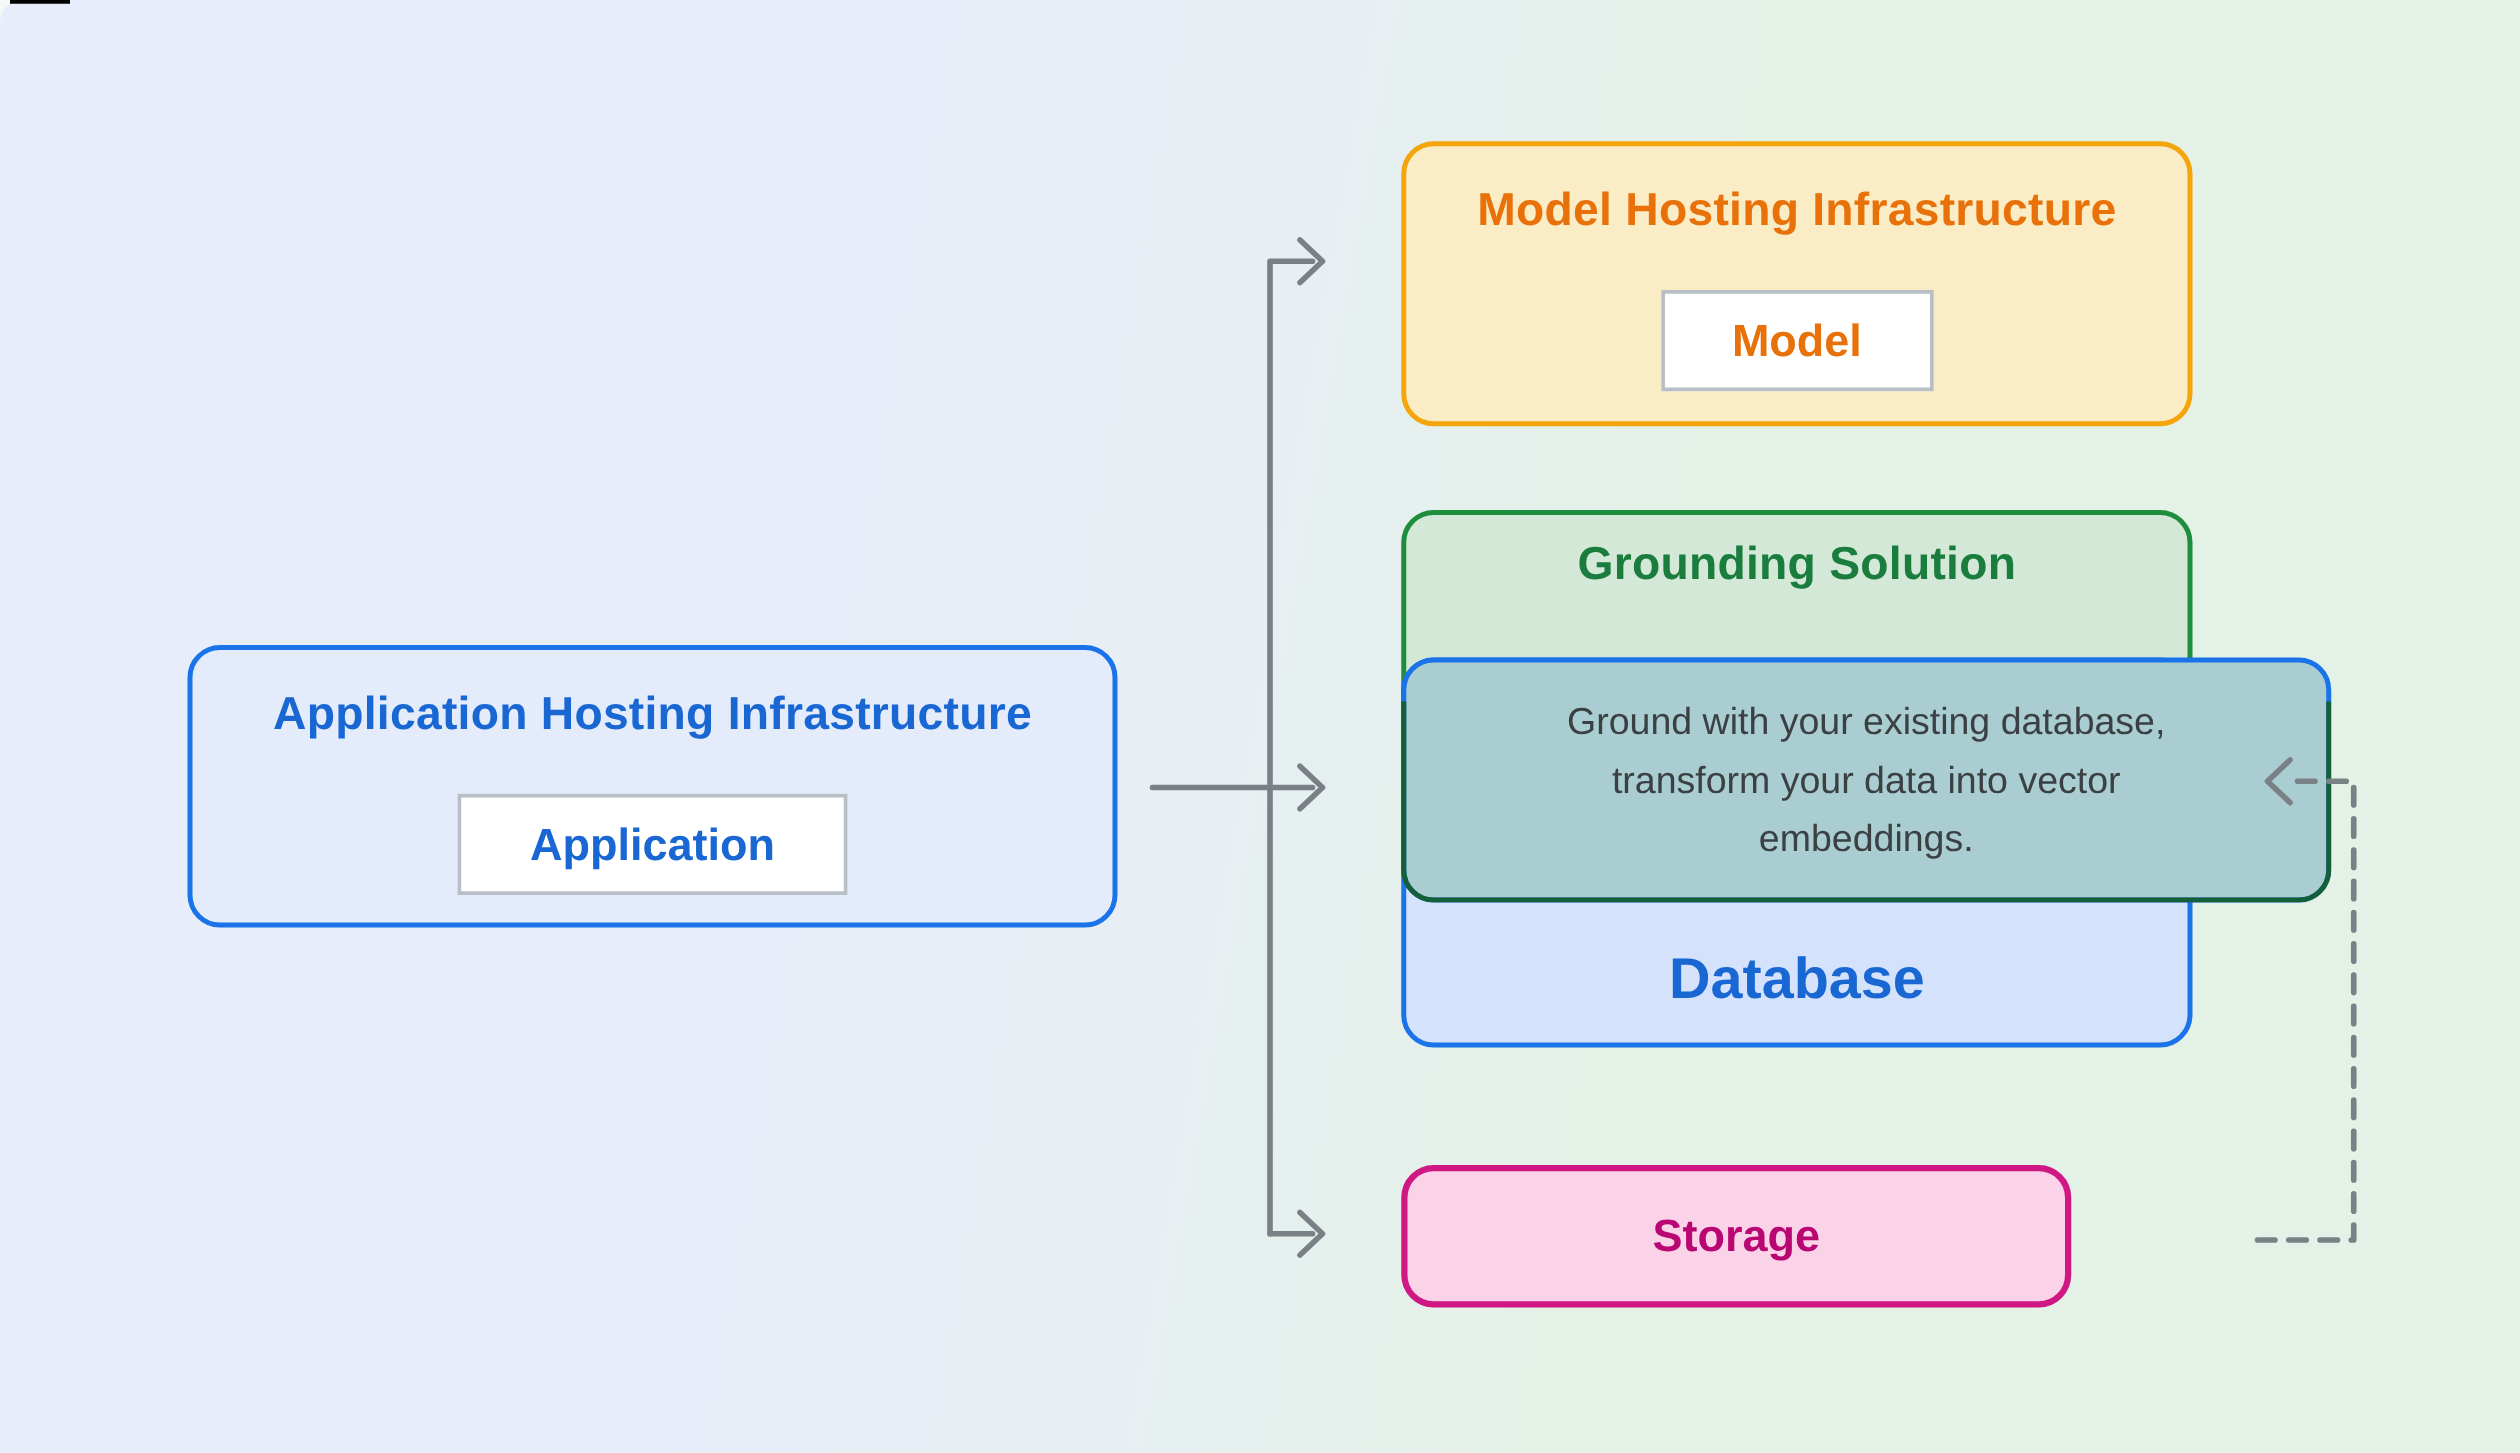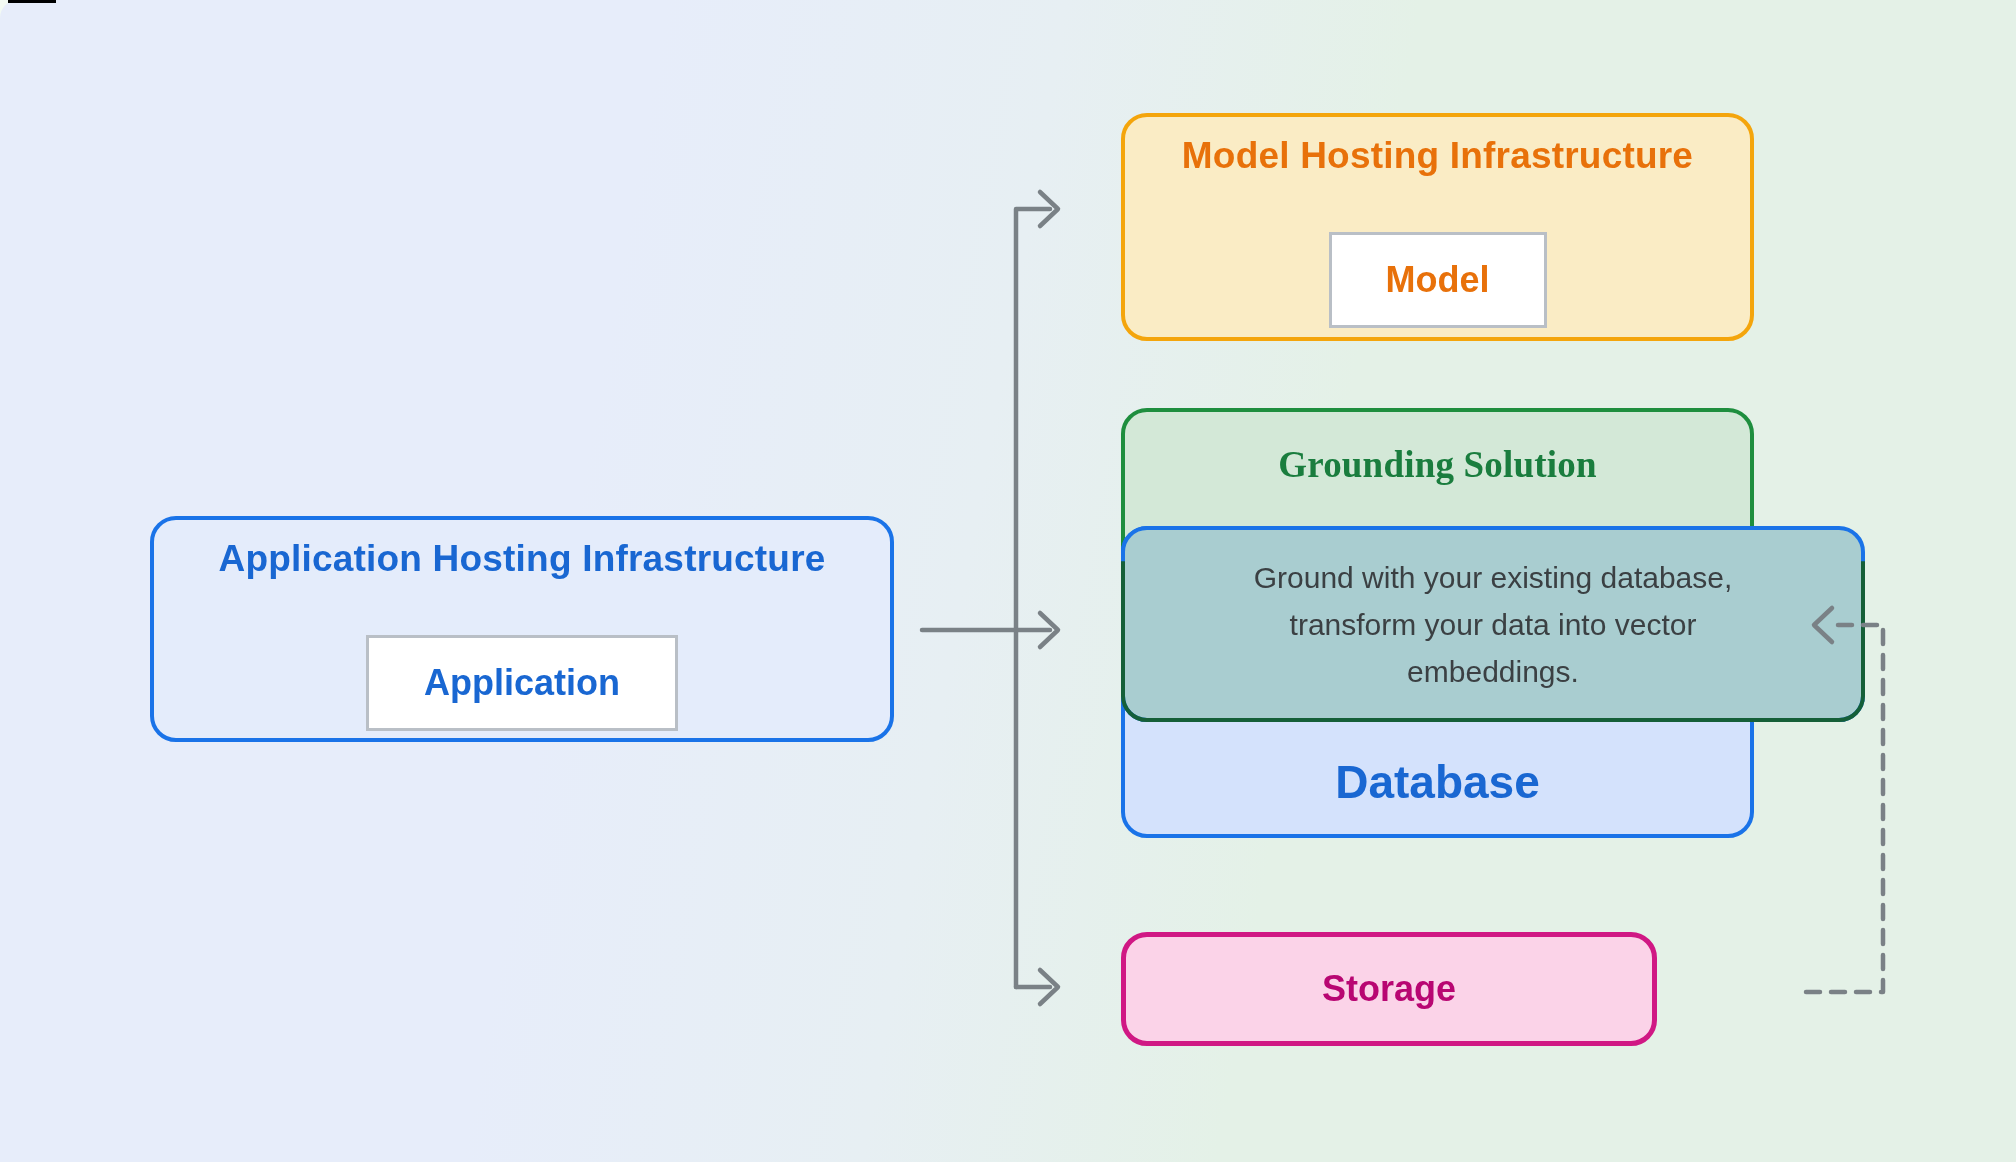--- a/index.html
+++ b/index.html
@@ -20,43 +20,43 @@
   }
   .canvas{
     position:absolute;inset:0;
     background:linear-gradient(100deg,var(--bg-left) 0%,var(--bg-left) 30%,var(--bg-mid) 48%,var(--bg-right) 64%,var(--bg-right) 100%);
     border-top-left-radius:18px;
   }
   .black-bar{position:absolute;left:8px;top:0;width:48px;height:3px;background:var(--black-bar);}
   .node{position:absolute;border-radius:26px;}
   .node-title{
     text-align:center;font-weight:bold;font-size:37px;line-height:46px;
-    padding-top:16px;letter-spacing:0.2px;
+    padding-top:28px;letter-spacing:0.2px;
   }
   
   .app-box{left:150px;top:516px;width:744px;height:226px;
     background:var(--blue-fill);border:4px solid var(--blue-border);}
   .app-box .node-title{color:var(--blue-text);}
   
   .model-box{left:1121px;top:113px;width:633px;height:228px;
     background:var(--yellow-fill);border:4px solid var(--yellow-border);}
   .model-box .node-title{color:var(--orange-text);}
   
   .chip{
     position:absolute;top:115px;left:50%;transform:translateX(-50%);
-    height:96px;background:#ffffff;border:3px solid var(--chip-border);
+    height:81px;background:#ffffff;border:3px solid var(--chip-border);
     display:flex;align-items:center;justify-content:center;
     font-weight:bold;font-size:36px;
   }
   .app-box .chip{width:312px;color:var(--blue-text);}
   .model-box .chip{width:218px;color:var(--orange-text);}
   
   .green-box{left:1121px;top:408px;width:633px;height:314px;
     background:var(--green-fill);border:4px solid var(--green-border);z-index:1;}
-  .green-box .node-title{color:var(--green-text);padding-top:30px;font-family:Liberation Serif, serif;}
+  .green-box .node-title{color:var(--green-text);padding-top:16px;}
   .db-box{left:1121px;top:526px;width:633px;height:312px;
     background:var(--db-fill);border:4px solid var(--blue-border);z-index:2;}
   .db-label{
     position:absolute;left:0;right:0;top:229px;text-align:center;
     font-weight:bold;font-size:46px;line-height:46px;color:var(--blue-text);
   }
   .teal-box{left:1121px;top:526px;width:744px;height:196px;
     background:var(--teal-fill);border:4px solid var(--blue-border);z-index:3;
     display:flex;align-items:center;justify-content:center;}
   .teal-edge{

